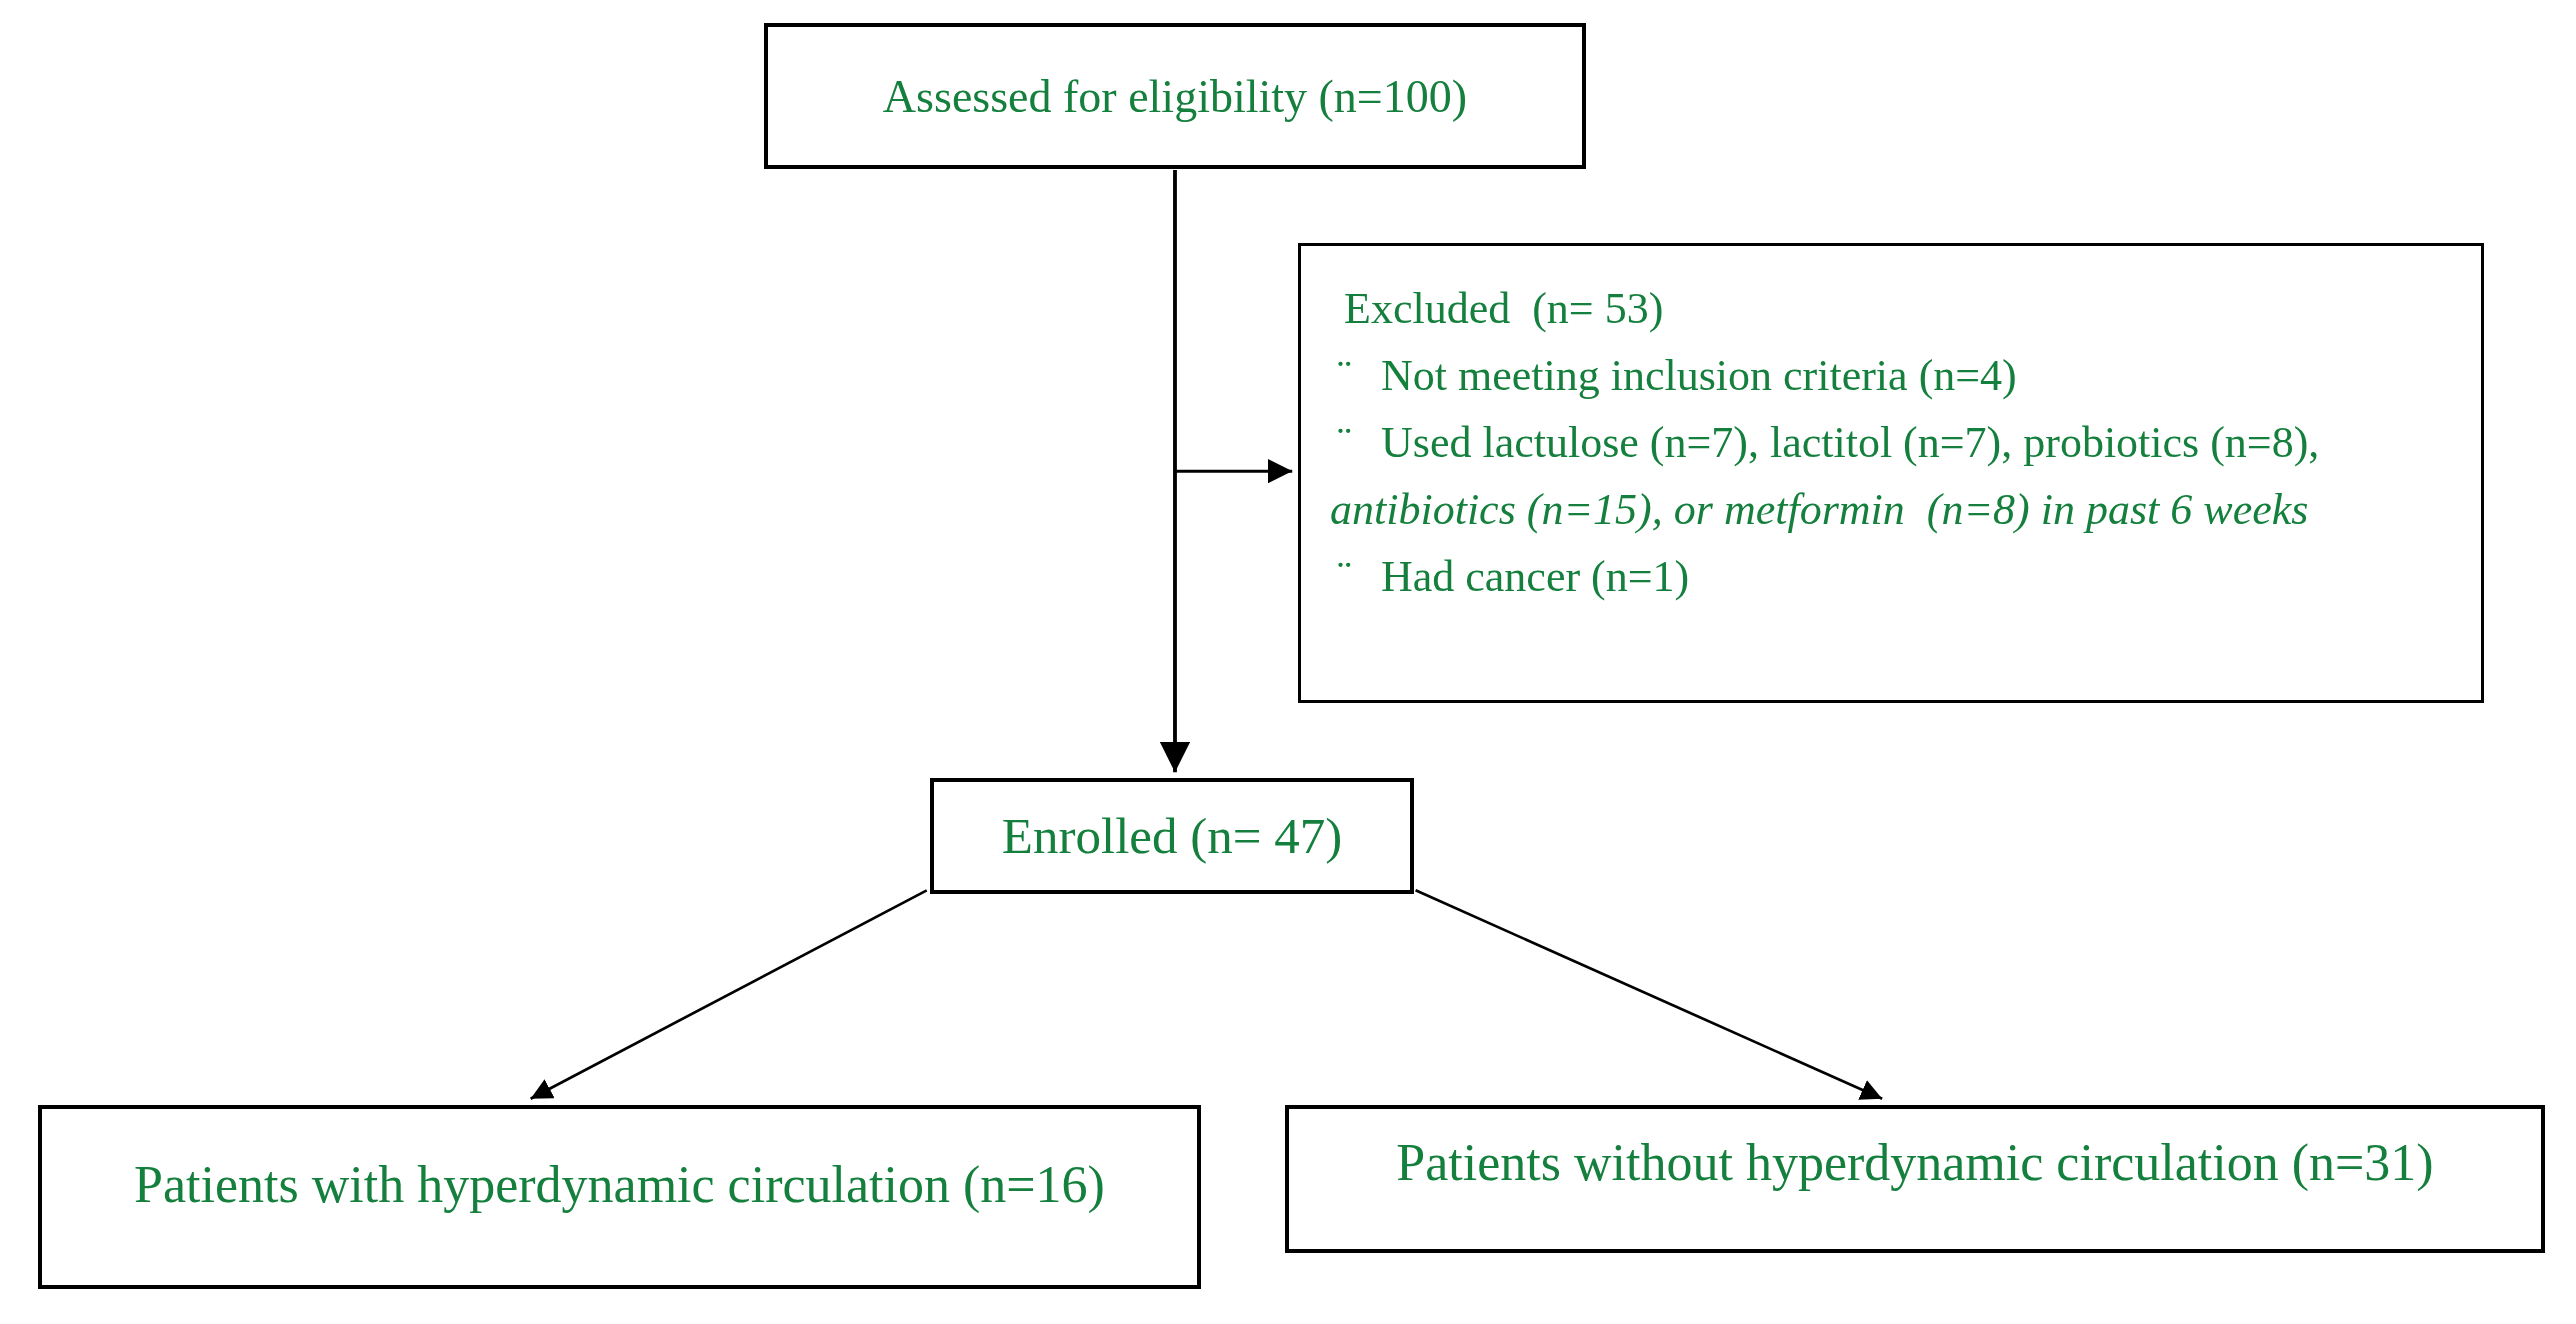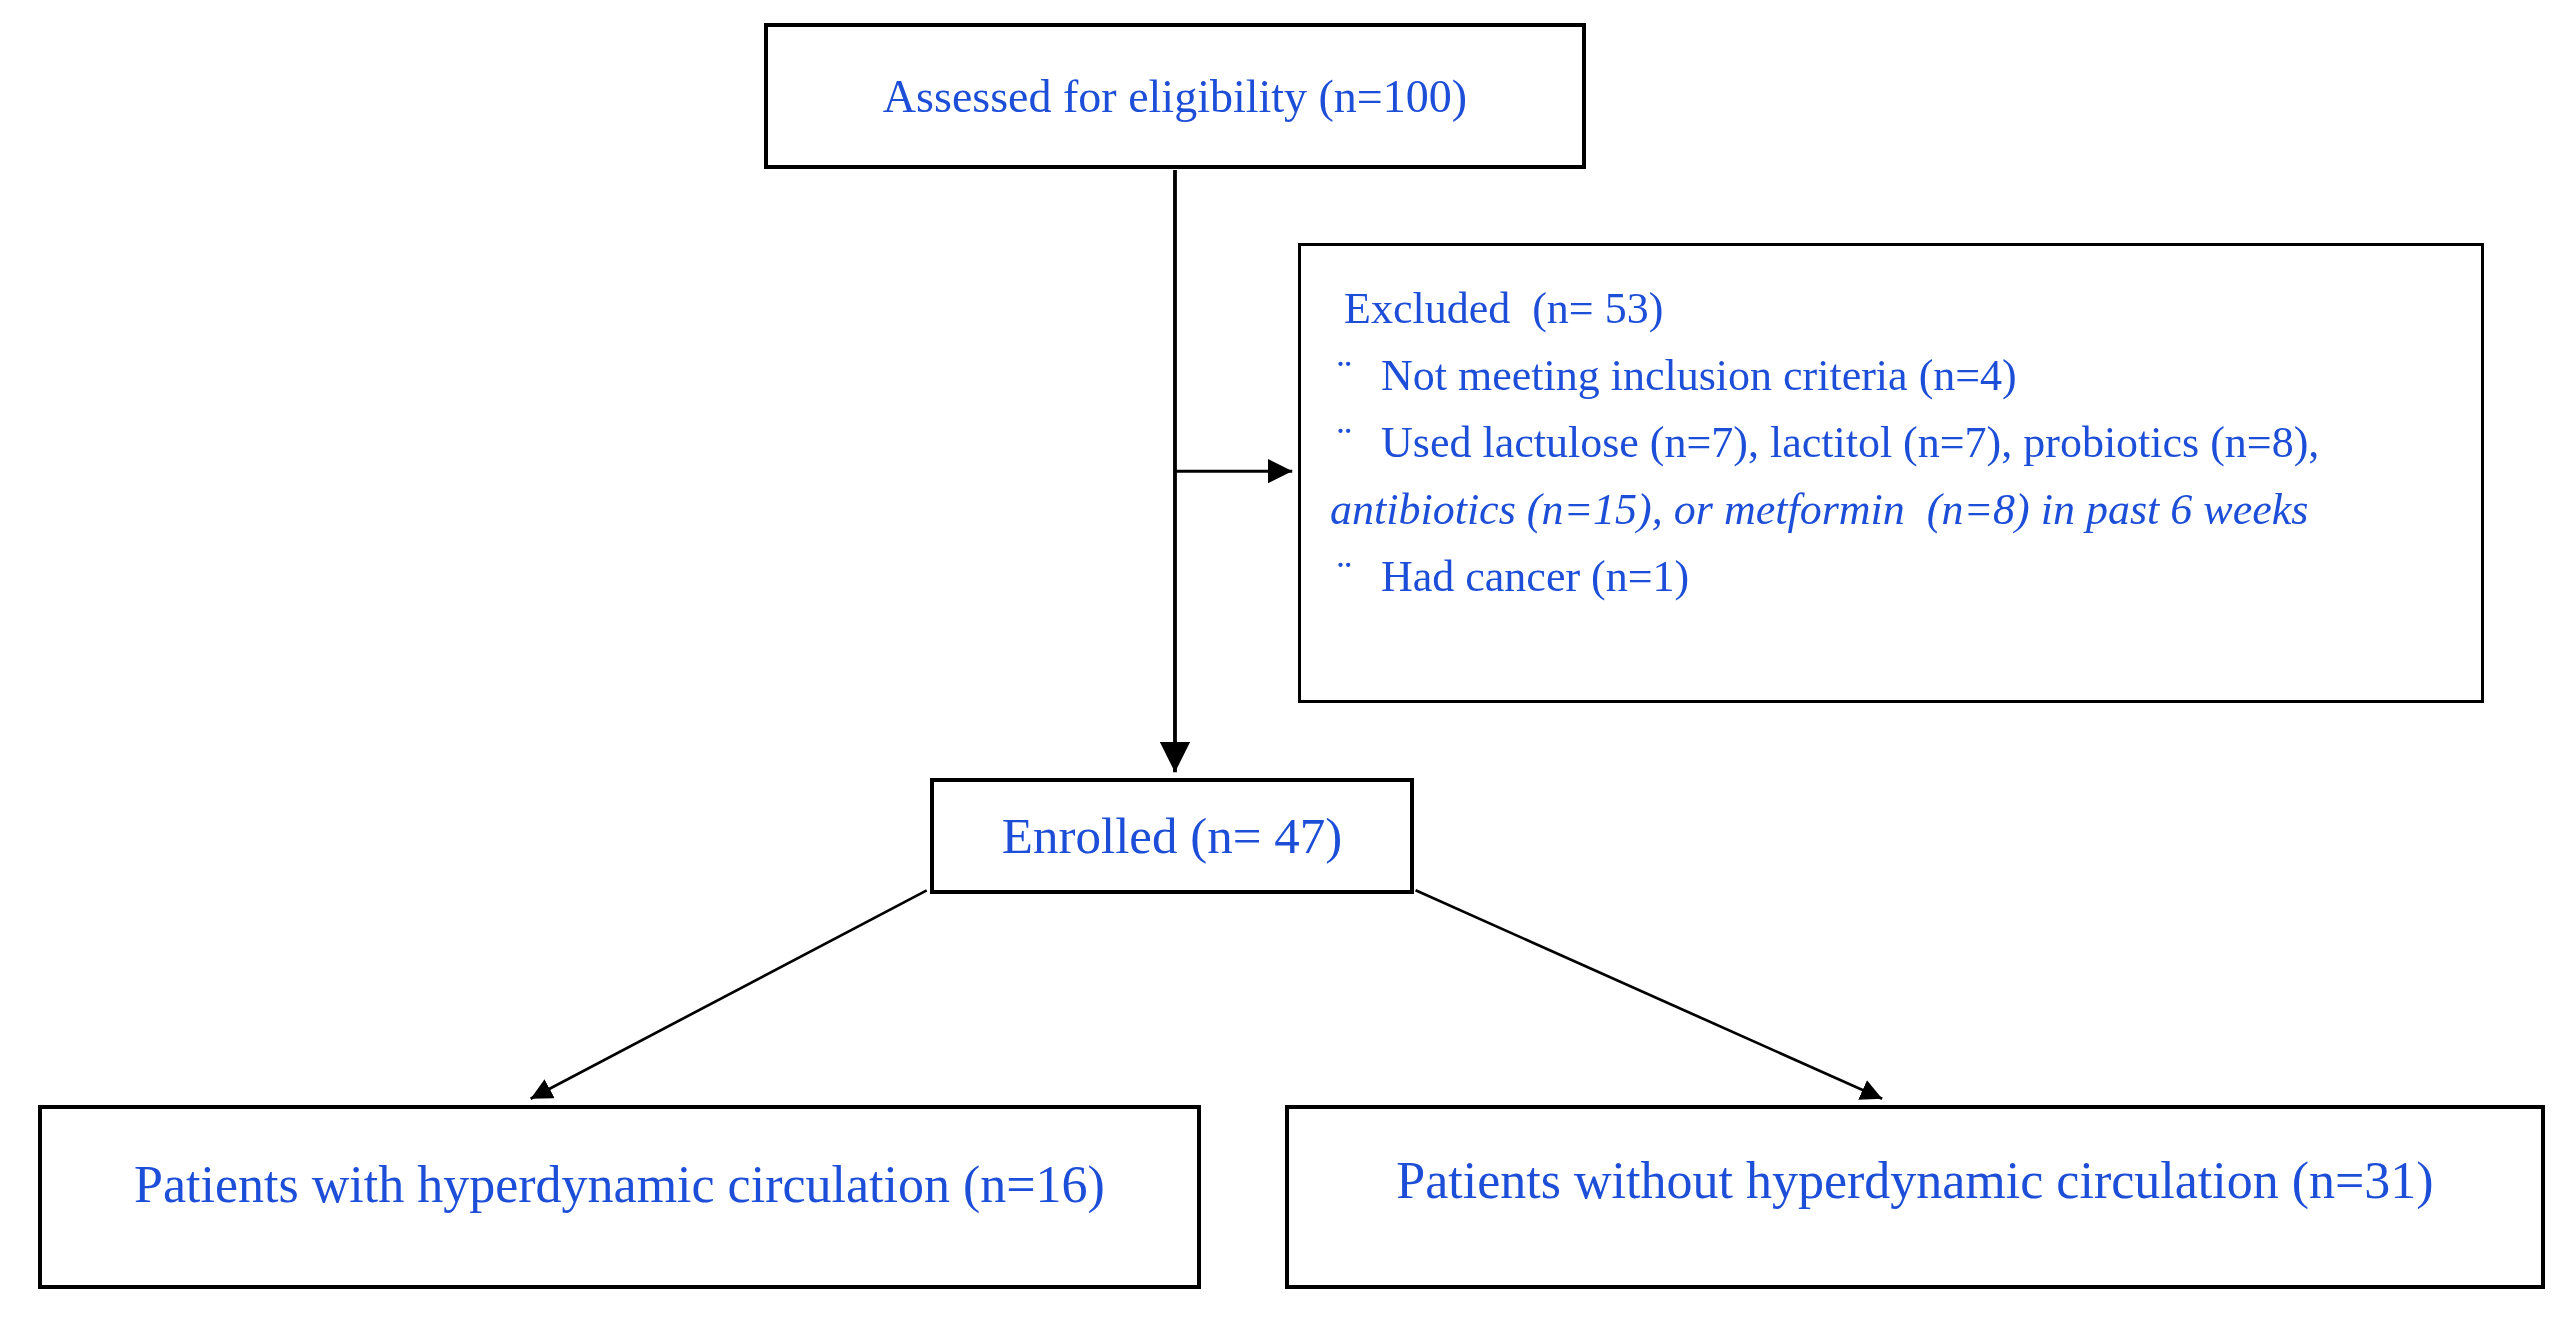--- a/index.html
+++ b/index.html
@@ -9,21 +9,21 @@
     width: 2576px;
     height: 1324px;
     overflow: hidden;
   }
   .canvas {
     position: relative;
     width: 2576px;
     height: 1324px;
     background: #ffffff;
     font-family: "Liberation Serif", "DejaVu Serif", serif;
-    color: #1d4ed8;
+    color: #15803d;
   }
   .connectors {
     position: absolute;
     left: 0;
     top: 0;
     width: 2576px;
     height: 1324px;
     pointer-events: none;
   }
   .box {
@@ -67,21 +67,21 @@
     font-size: 51px;
   }
   .box-left-arm {
     left: 38px; top: 1105px;
     width: 1163px; height: 184px;
     font-size: 52px;
     padding-bottom: 26px;
   }
   .box-right-arm {
     left: 1285px; top: 1105px;
-    width: 1260px; height: 184px;
+    width: 1260px; height: 148px;
     font-size: 52px;
     padding-bottom: 34px;
   }
 </style>
 </head>
 <body>
 
 <div class="canvas">
 
   <svg class="connectors" viewBox="0 0 3361 1728" xmlns="http://www.w3.org/2000/svg">

